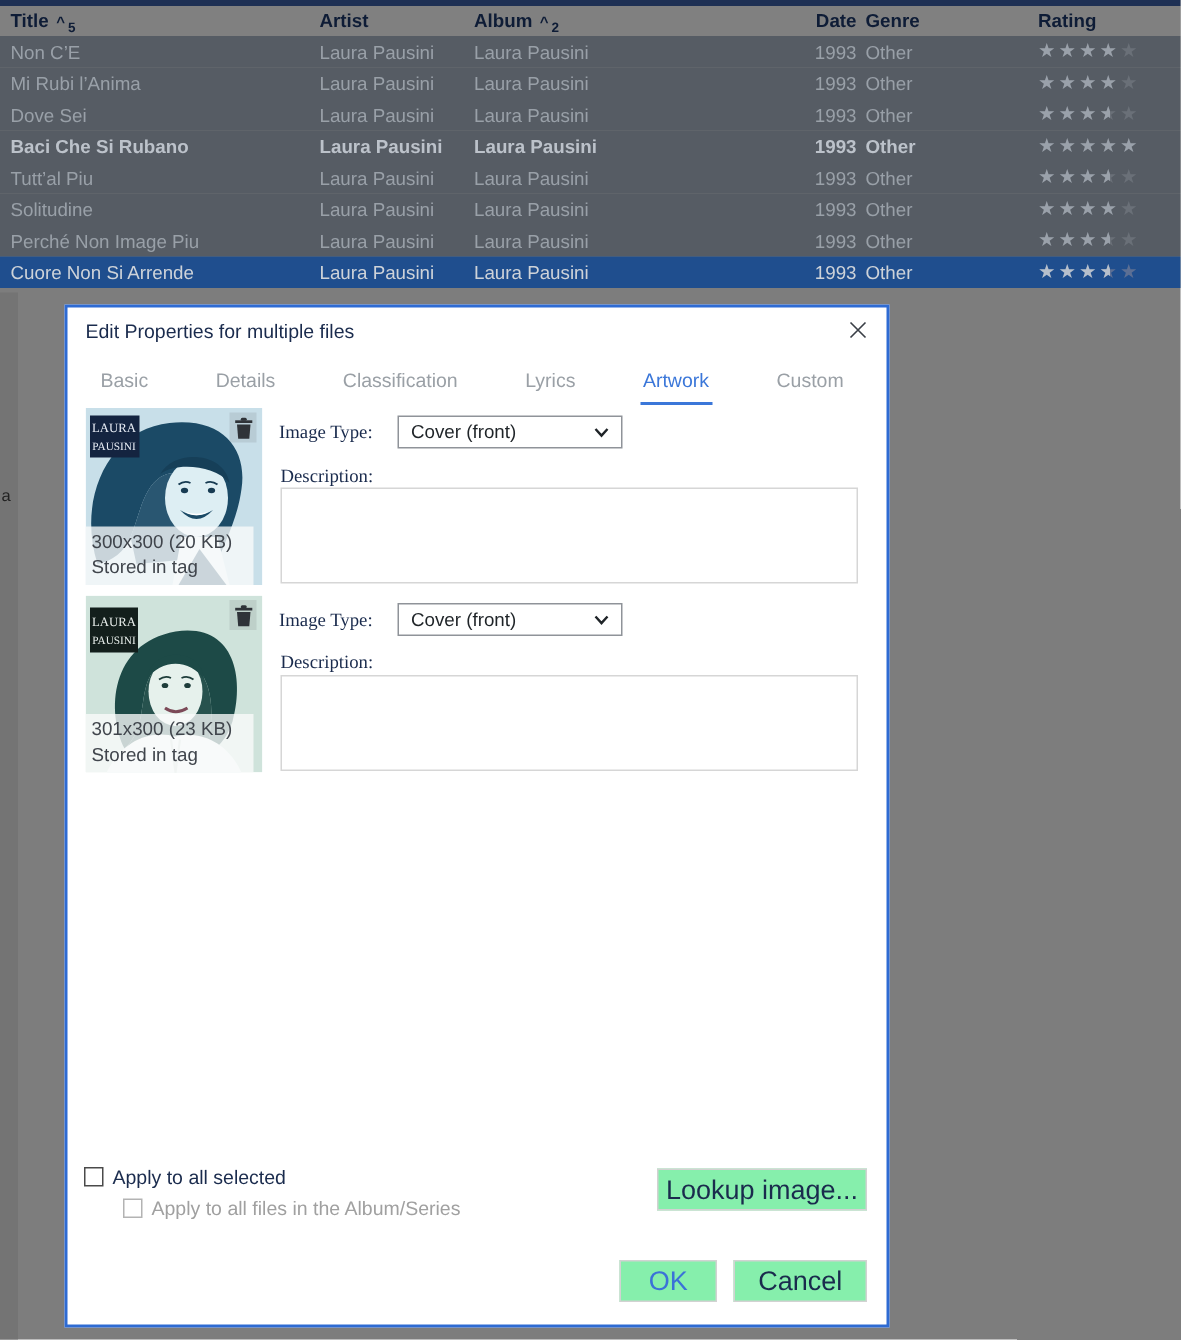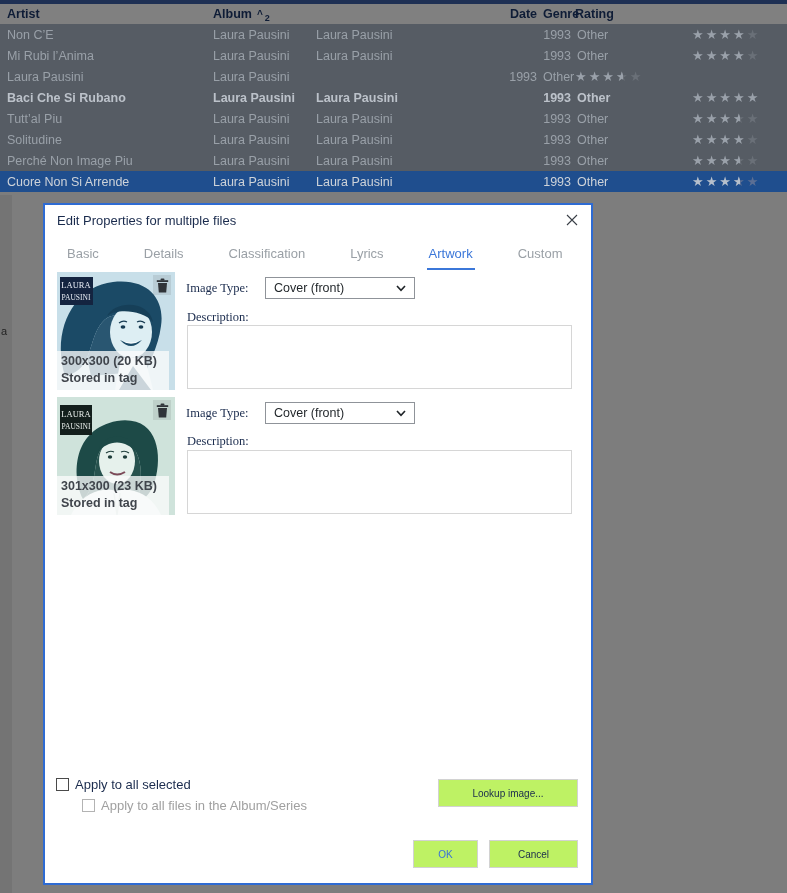--- a/index.html
+++ b/index.html
@@ -44,55 +44,58 @@
   .dlg-title{position:absolute;left:12px;top:8px;font-size:13px;color:#1a2b4d;}
   .dlg-close{position:absolute;right:10px;top:6px;width:18px;height:18px;display:flex;align-items:center;justify-content:center;cursor:default;}
   .tabs{position:absolute;left:20px;top:41px;display:flex;gap:41px;font-size:13px;color:#9aa0a6;}
   .tab{padding:0 2px 7px 2px;}
   .tab.active{color:var(--tab-active,#3b77d9);border-bottom:2px solid var(--tab-active,#3b77d9);}
   .thumb{position:absolute;width:118px;height:118px;overflow:hidden;}
   .thumb svg{display:block;}
   .thumb-caption{
     position:absolute;left:0;right:6px;bottom:0;
     background:rgba(250,251,251,0.78);color:#40454c;
-    font-size:12.5px;line-height:1.35;padding:2px 0 3px 4px;font-weight:bold;
+    font-size:12.5px;line-height:1.35;padding:2px 0 3px 4px;
   }
   .trash-btn{position:absolute;top:3px;right:4px;width:18px;height:20px;display:flex;align-items:center;justify-content:center;background:rgba(70,70,70,0.12);}
   .field-label{position:absolute;font-size:12.5px;color:#1a2b4d;font-family:Liberation Serif, serif;}
   .select{
     position:absolute;width:150px;height:22px;box-sizing:border-box;
     border:1px solid #8f9399;background:#fff;display:flex;align-items:center;
     font-size:12.5px;color:#1f2428;padding:0 8px;
   }
   .select .chev{margin-left:auto;}
   .desc-box{
     position:absolute;width:385px;height:64px;box-sizing:border-box;
     border:1px solid #d6d6d6;background:#fff;resize:none;outline:none;
     font-family:"Liberation Sans",sans-serif;font-size:12px;
   }
   .checkbox{position:absolute;width:13px;height:13px;box-sizing:border-box;border:1px solid #4a4a4a;background:#fff;}
   .checkbox.disabled{border-color:#b3b3b3;}
   .cb-label{position:absolute;font-size:13px;color:#1a2b4d;}
   .cb-label.disabled{color:#a0a0a0;}
   .btn{
-    position:absolute;box-sizing:border-box;background:#bef264;border:1px solid #d2d2d2;
+    position:absolute;box-sizing:border-box;background:#86efac;border:1px solid #d2d2d2;
     display:flex;align-items:center;justify-content:center;
-    font-size:10px;color:#1a2b4d;font-family:"Liberation Sans",sans-serif;
+    font-size:18px;color:#1a2b4d;font-family:"Liberation Sans",sans-serif;
   }
   .btn.ok{color:#3b72d8;}
 </style>
 </head>
 <body>
 
 <div class="topbar"></div>
 <div class="left-seam"></div>
 <div class="bg-fragment">a</div>
 
 <div class="tracklist">
   <div class="tl-header">
+    <span class="c-title">
+      <span>Title</span><span class="sort-caret">^</span><span class="sort-num">5</span>
+    </span>
     <span class="c-artist">Artist</span>
     <span class="c-album">
       <span>Album</span><span class="sort-caret">^</span><span class="sort-num">2</span>
     </span>
     <span class="c-date">Date</span>
     <span class="c-genre">Genre</span>
     <span class="c-rating" style="font-family:'Liberation Sans',sans-serif;letter-spacing:0;font-size:12.5px;">Rating</span>
   </div>
   <div id="track-list-body">
       <div class="tl-row">
@@ -105,20 +108,21 @@
   </div>
       <div class="tl-row">
     <span class="c-title">Mi Rubi l’Anima</span>
     <span class="c-artist">Laura Pausini</span>
     <span class="c-album">Laura Pausini</span>
     <span class="c-date">1993</span>
     <span class="c-genre">Other</span>
     <span class="c-rating"><span class="star full">★</span><span class="star full">★</span><span class="star full">★</span><span class="star full">★</span><span class="star">★</span></span>
   </div>
       <div class="tl-row">
+    <span class="c-title">Dove Sei</span>
     <span class="c-artist">Laura Pausini</span>
     <span class="c-album">Laura Pausini</span>
     <span class="c-date">1993</span>
     <span class="c-genre">Other</span>
     <span class="c-rating"><span class="star full">★</span><span class="star full">★</span><span class="star full">★</span><span class="star">★<span class="half-fill">★</span></span><span class="star">★</span></span>
   </div>
       <div class="tl-row bold">
     <span class="c-title">Baci Che Si Rubano</span>
     <span class="c-artist">Laura Pausini</span>
     <span class="c-album">Laura Pausini</span>

